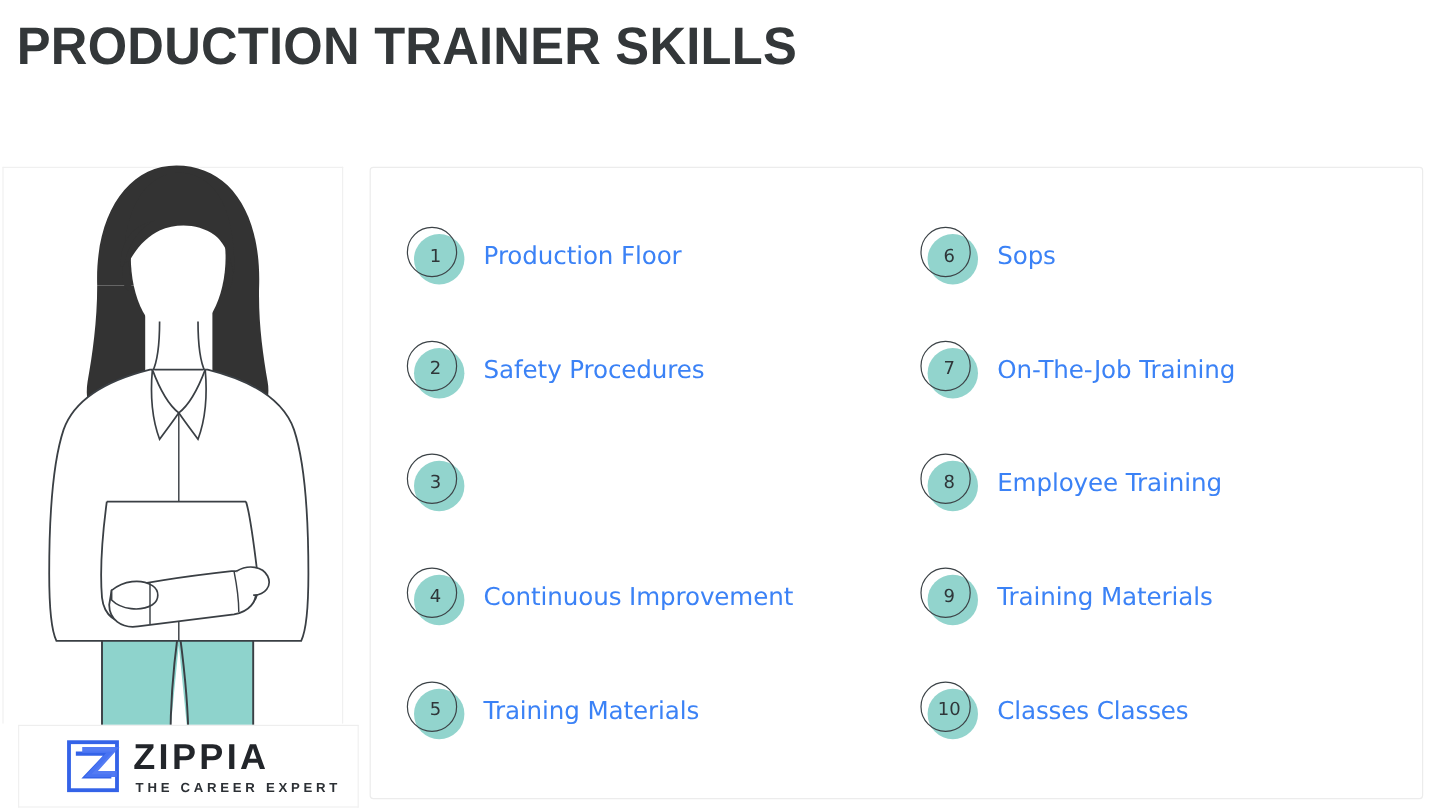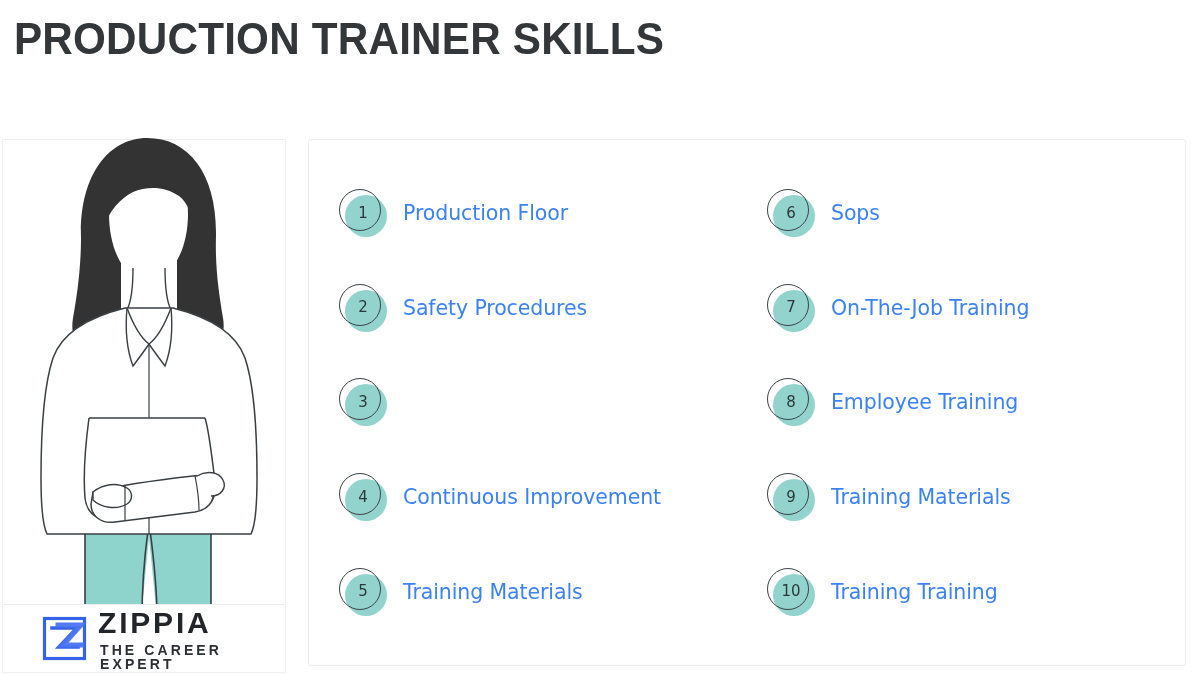--- a/index.html
+++ b/index.html
@@ -56,21 +56,21 @@
   .illustration-wrap svg {
     position: absolute;
     left: -6px;
     top: -22px;
     display: block;
   }
 
   
   .logo-bar {
     position: absolute;
-    left: 2px;
+    left: 15px;
     top: 604px;
     width: 284px;
     height: 69px;
     background: #ffffff;
     border: 1px solid #f0f0f0;
     border-top: 1px solid #eeeeee;
     box-sizing: border-box;
     display: flex;
     align-items: center;
     padding-left: 38px;
@@ -90,21 +90,21 @@
   .logo-word {
     font-family: "Liberation Sans", sans-serif;
     font-size: 30px;
     font-weight: 700;
     letter-spacing: 2.8px;
     color: #22252a;
     line-height: 1;
   }
   .logo-tag {
     font-family: "Liberation Sans", sans-serif;
-    font-size: 14px;
+    font-size: 11px;
     font-weight: 700;
     letter-spacing: 3.1px;
     color: #2c3035;
     line-height: 1;
     margin-top: 5px;
     margin-left: 2px;
   }
 
   
   .skills-card {
@@ -363,17 +363,17 @@
       <div class="skill-label">Training Materials</div>
     </div>
 
     <div class="skill-item">
       <div class="num-badge">
         <div class="num-disc"></div>
         <div class="num-ring">
           <span>10</span>
         </div>
       </div>
-      <div class="skill-label">Training Training</div>
+      <div class="skill-label">Classes Classes</div>
     </div>
 
   </div>
 </div>
 
 </body></html>

